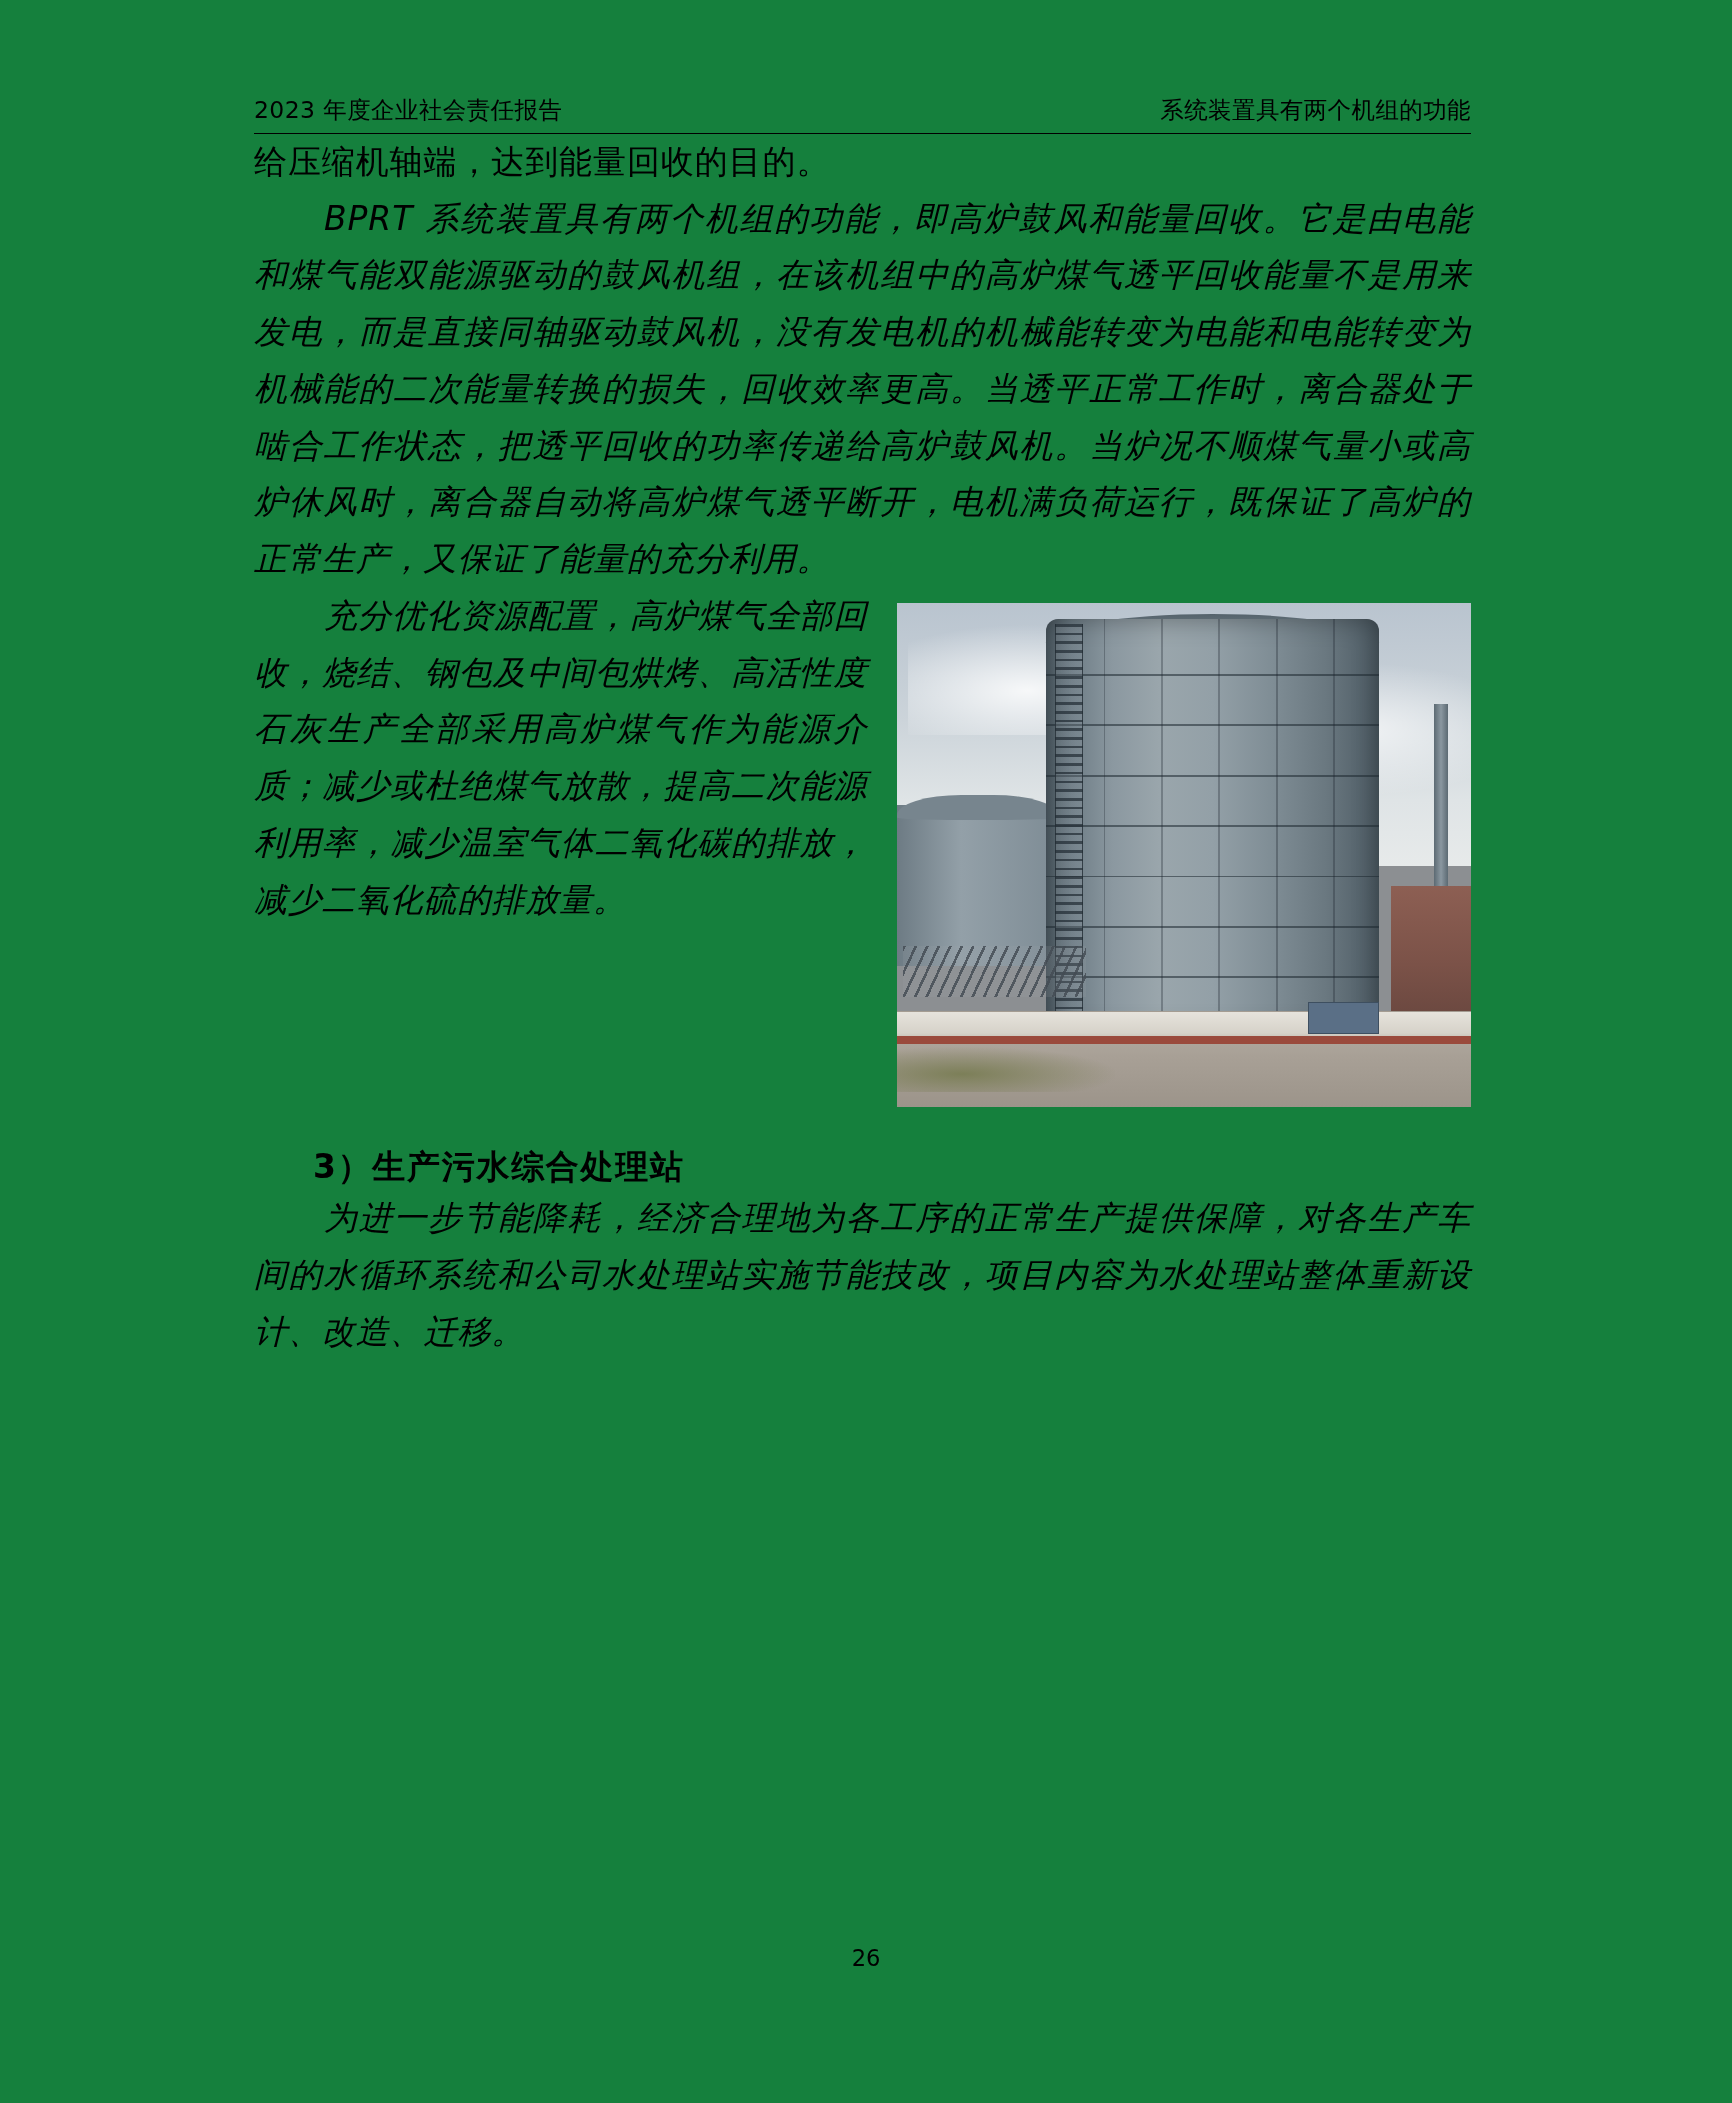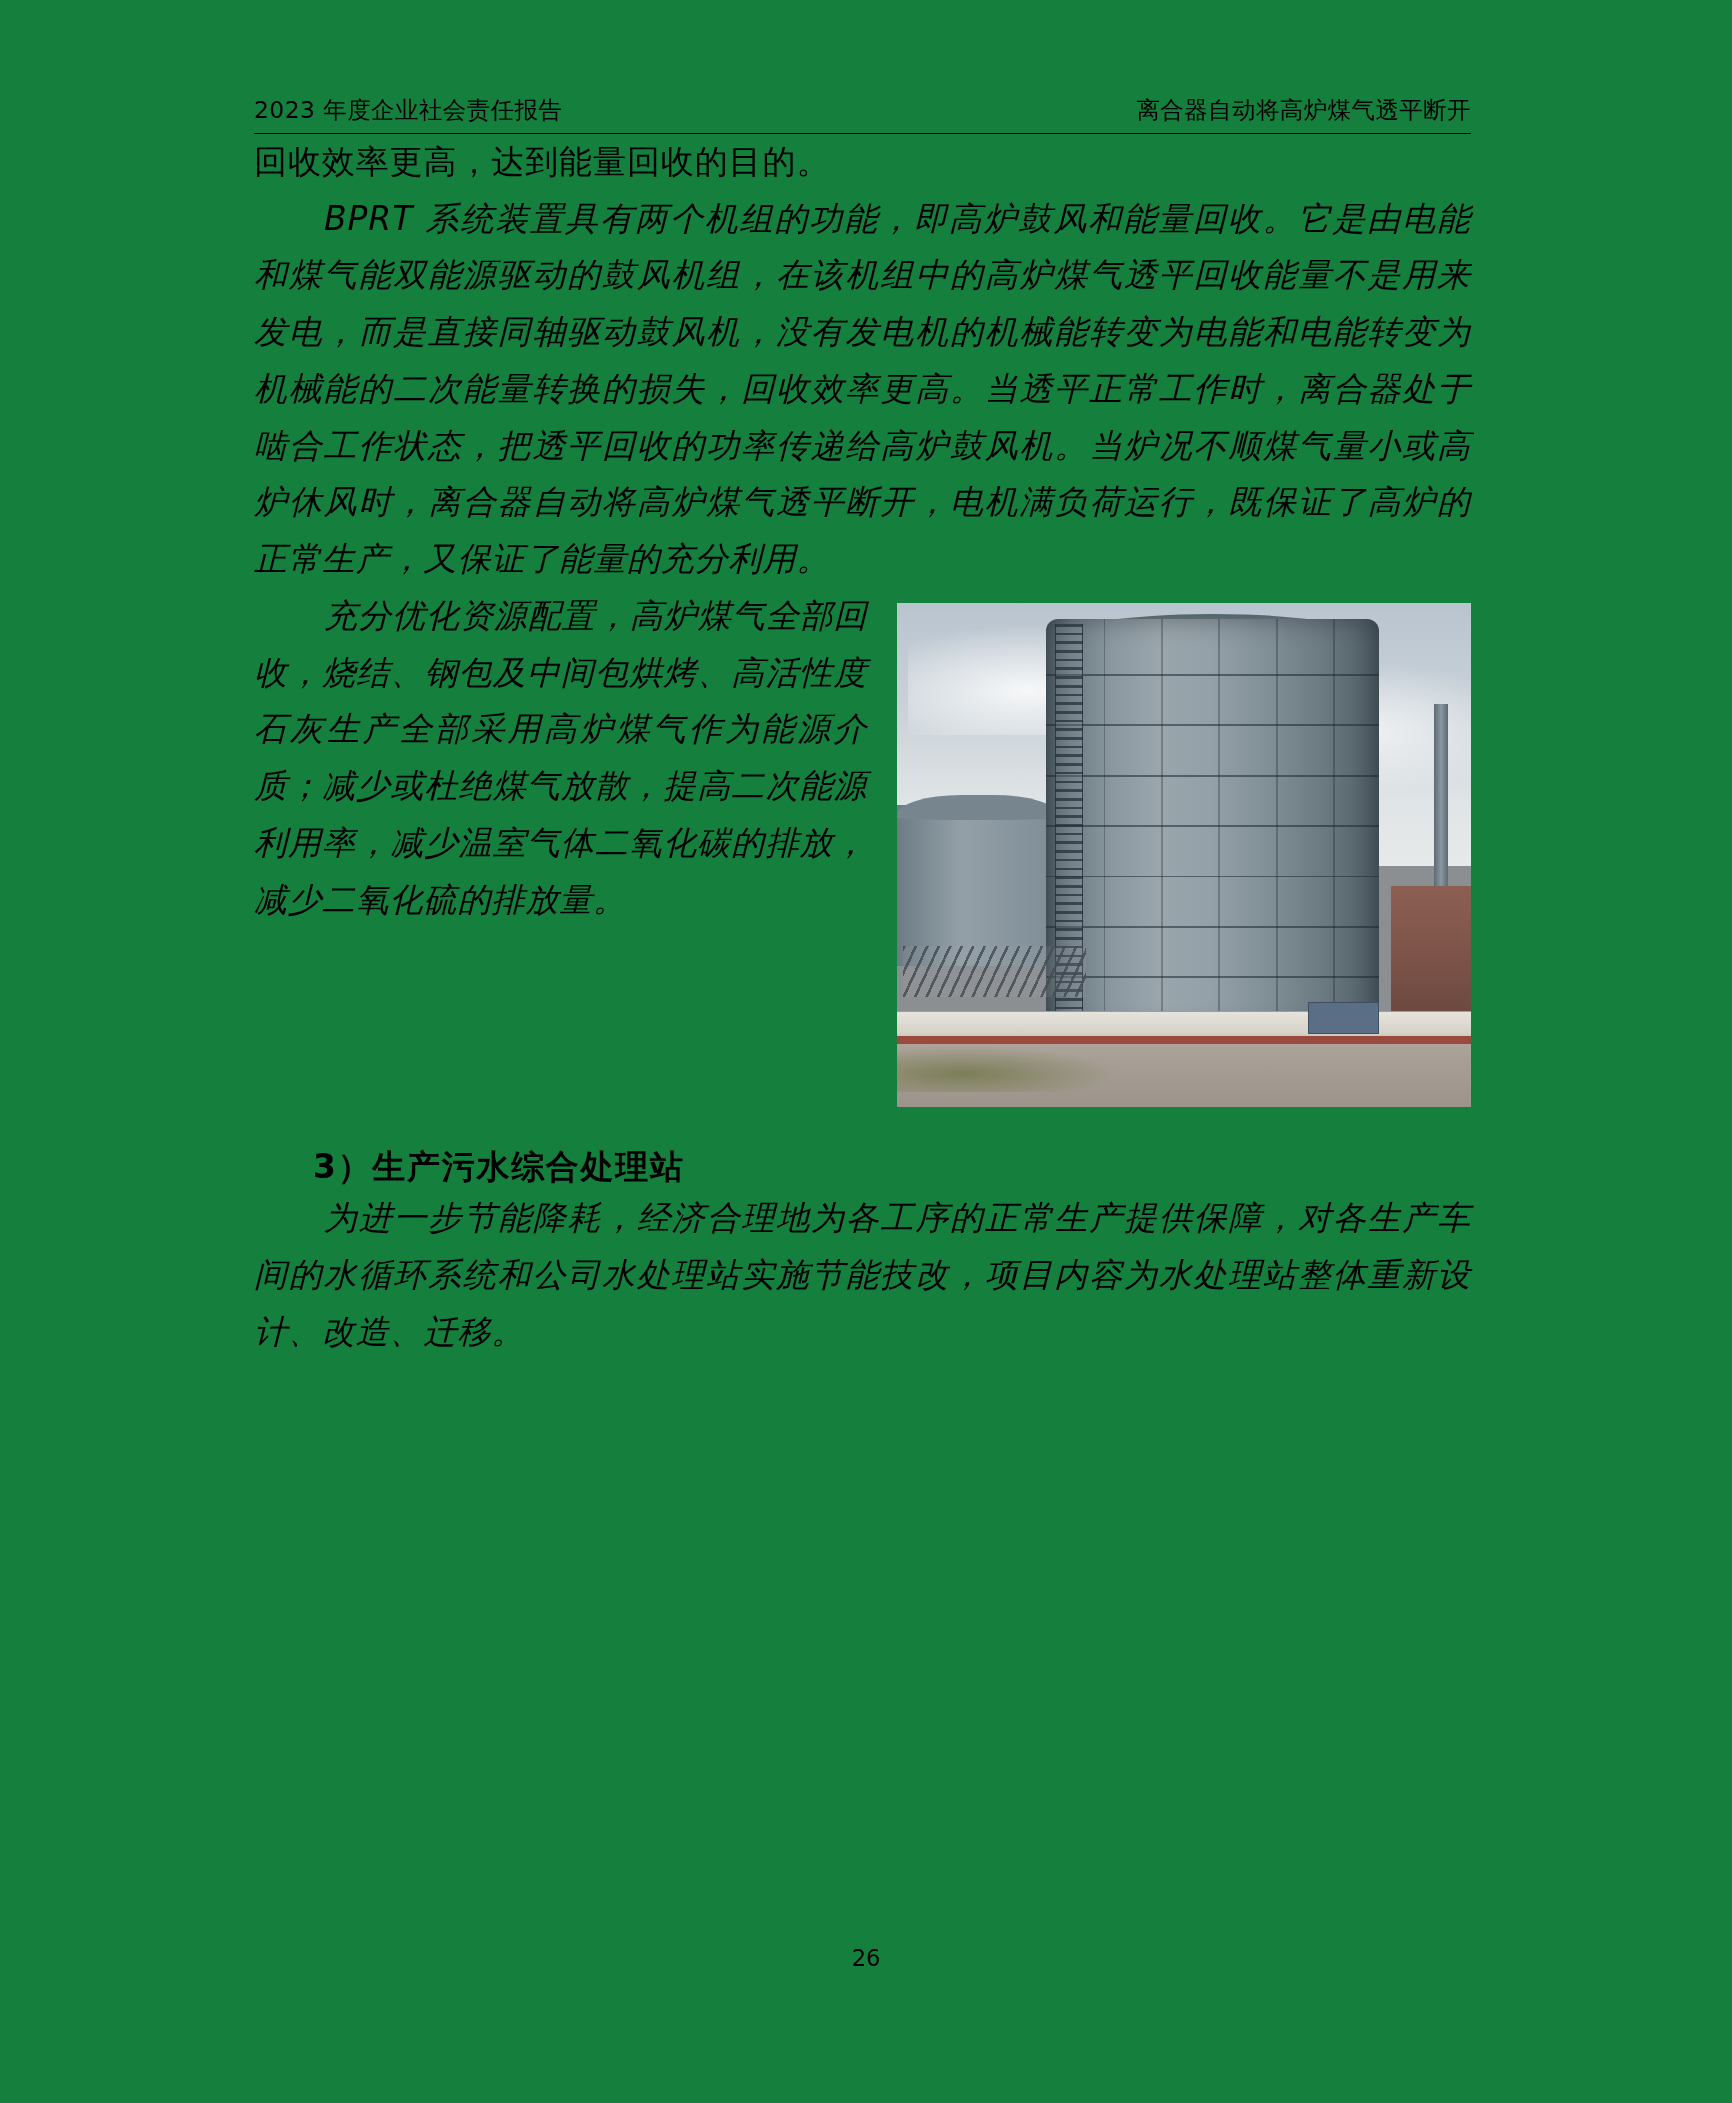--- a/index.html
+++ b/index.html
@@ -250,24 +250,24 @@
 </style>
 </head>
 <body>
 
 <div class="page">
 
   <div class="content">
 
     <div class="header">
       <div class="header-left">2023 年度企业社会责任报告</div>
-      <div class="header-right">离合器自动将高炉煤气透平断开</div>
+      <div class="header-right">系统装置具有两个机组的功能</div>
     </div>
 
-    <div class="body-text p p-first">回收效率更高，达到能量回收的目的。</div>
+    <div class="body-text p p-first">给压缩机轴端，达到能量回收的目的。</div>
 
     <div class="body-text p indent">BPRT 系统装置具有两个机组的功能，即高炉鼓风和能量回收。它是由电能和煤气能双能源驱动的鼓风机组，在该机组中的高炉煤气透平回收能量不是用来发电，而是直接同轴驱动鼓风机，没有发电机的机械能转变为电能和电能转变为机械能的二次能量转换的损失，回收效率更高。当透平正常工作时，离合器处于啮合工作状态，把透平回收的功率传递给高炉鼓风机。当炉况不顺煤气量小或高炉休风时，离合器自动将高炉煤气透平断开，电机满负荷运行，既保证了高炉的正常生产，又保证了能量的充分利用。</div>
 
 
     <div class="clearfix">
       <div class="float-figure">
         <div class="photo">
           <div class="ph-sky"></div>
           <div class="ph-cloud1"></div>
           <div class="ph-cloud2"></div>

